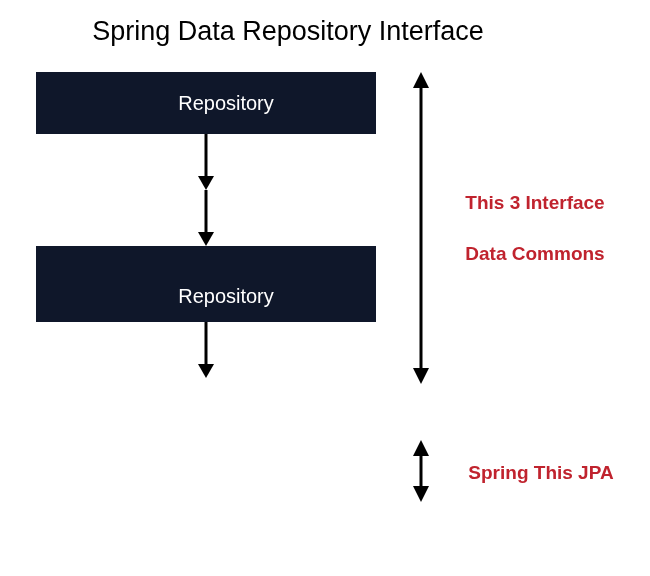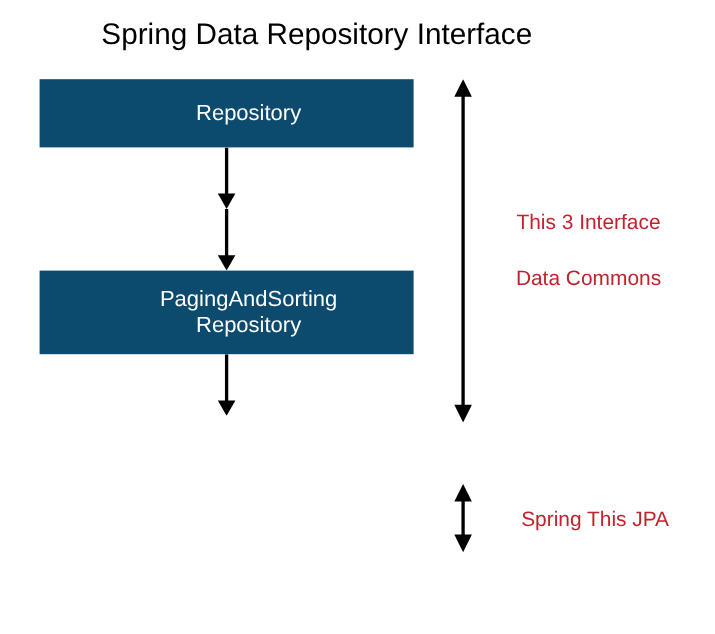--- a/index.html
+++ b/index.html
@@ -23,21 +23,21 @@
     }
     .boxes {
       position: absolute;
       left: 36px;
       top: 72px;
       width: 340px;
     }
     .box {
       width: 340px;
       height: 62px;
-      background: #0c4a6e;
+      background: #0f172a;
       color: #fff;
       display: flex;
       align-items: center;
       justify-content: center;
       text-align: center;
       font-size: 20px;
       line-height: 1.2;
       font-weight: 400;
       padding-left: 40px;
     }
@@ -60,20 +60,21 @@
     .bracket {
       position: absolute;
       left: 0;
     }
     .annot {
       position: absolute;
       color: #c0232e;
       font-size: 19px;
       line-height: 1.35;
       text-align: center;
+      font-weight: bold;
     }
   </style>
 </head>
 <body>
 
 <div class="title">Spring Data Repository Interface</div>
 
 <div class="boxes">
   <div class="box">Repository</div>
   <div class="vconn">
@@ -83,21 +84,21 @@
     </svg>
   </div>
   <div class="vconn">
     <svg width="20" height="56" viewBox="0 0 20 56">
       <line x1="10" y1="0" x2="10" y2="44" stroke="#000" stroke-width="3"></line>
       <polygon points="10,56 2,42 18,42" fill="#000"></polygon>
     </svg>
   </div>
   <div class="box tall">
     <span>
-      <span>PagingAndSorting</span><br>
+      <br>
       <span>Repository</span>
     </span>
   </div>
   <div class="vconn">
     <svg width="20" height="56" viewBox="0 0 20 56">
       <line x1="10" y1="0" x2="10" y2="44" stroke="#000" stroke-width="3"></line>
       <polygon points="10,56 2,42 18,42" fill="#000"></polygon>
     </svg>
   </div>
 </div>

